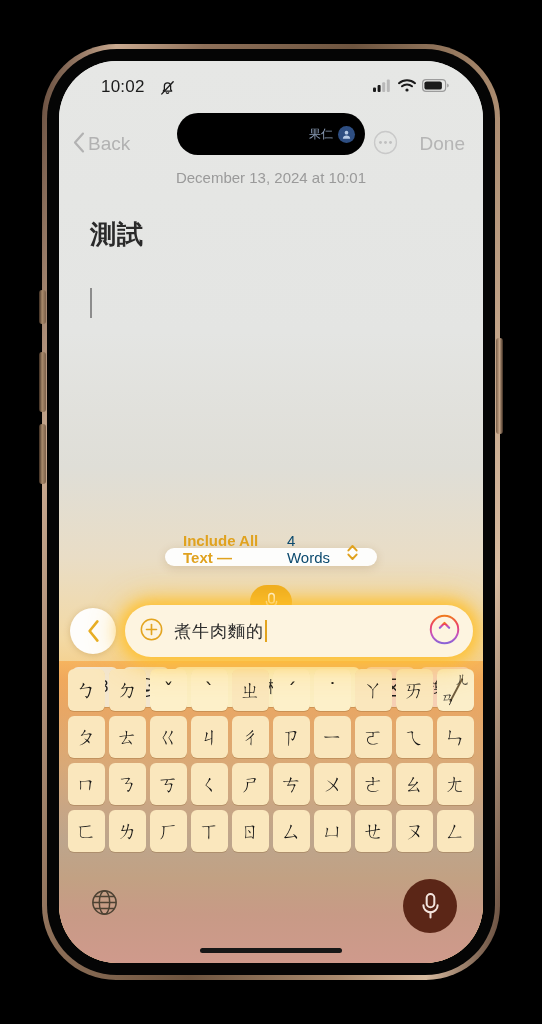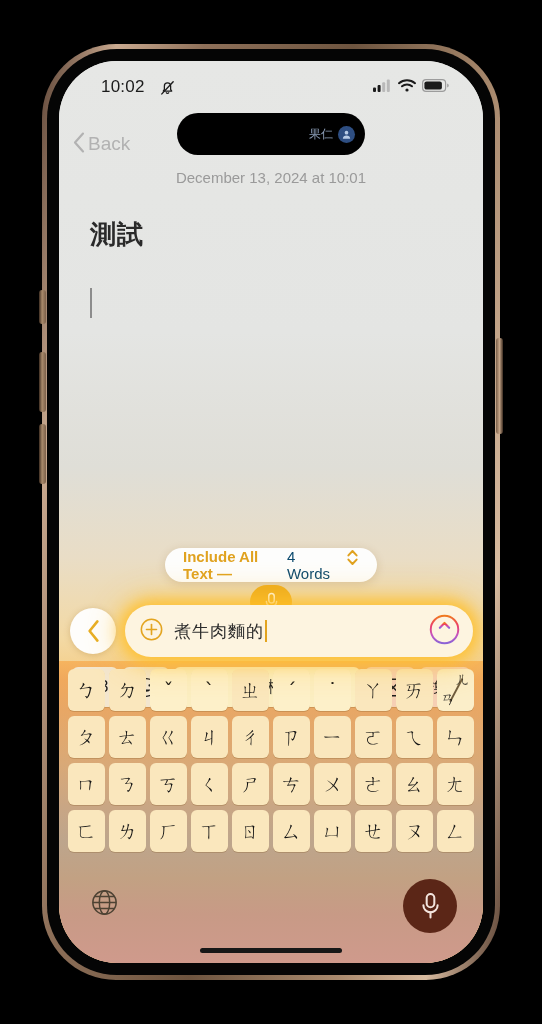--- a/index.html
+++ b/index.html
@@ -122,23 +122,23 @@
   }
   .note-caret {
     position:absolute; left:31px; top:227px;
     width:2px; height:30px; background:#8c8c8c;
     z-index:5;
   }
 
   
   .pill {
     position:absolute; left:50%; transform:translateX(-50%); top:487px;
-    height:34px; padding:0 18px;
+    height:18px; padding:0 18px;
     background:#fdfdfc; border-radius:18px;
-    display:flex; align-items:flex-start; gap:16px;
+    display:flex; align-items:flex-end; gap:16px;
     box-shadow:0 2px 10px rgba(120,80,20,.18);
     z-index:8;
   }
   .pill-strong { font-size:15px; font-weight:bold; color:#e0a21f; }
   .pill-soft   { font-size:15px; color:#0c4a6e; }
 
   
   .mic-badge {
     position:absolute; left:50%; transform:translateX(-50%); top:524px;
     width:42px; height:34px; border-radius:17px;
@@ -301,20 +301,31 @@
           </span>
           <span>
             <svg width="23" height="27" viewBox="0 0 22 27">
               <path d="M6 10.2H4.2c-.9 0-1.6.7-1.6 1.6v11.6c0 .9.7 1.6 1.6 1.6h13.6c.9 0 1.6-.7 1.6-1.6V11.8c0-.9-.7-1.6-1.6-1.6H16" fill="none" stroke="#c2c2c2" stroke-width="1.6" stroke-linecap="round"></path>
               <line x1="11" y1="2.4" x2="11" y2="16.6" stroke="#c2c2c2" stroke-width="1.6" stroke-linecap="round"></line>
               <path d="M7.4 6 11 2.4 14.6 6" fill="none" stroke="#c2c2c2" stroke-width="1.6" stroke-linecap="round" stroke-linejoin="round"></path>
             </svg>
           </span>
         </div>
 
+        <div class="nav-right">
+          <span>
+            <svg width="25" height="25" viewBox="0 0 26 26">
+              <circle cx="13" cy="13" r="11.4" fill="none" stroke="#c9c9c9" stroke-width="1.4"></circle>
+              <circle cx="7.8" cy="13" r="1.5" fill="#c0c0c0"></circle>
+              <circle cx="13" cy="13" r="1.5" fill="#c0c0c0"></circle>
+              <circle cx="18.2" cy="13" r="1.5" fill="#c0c0c0"></circle>
+            </svg>
+          </span>
+          <span class="nav-done">Done</span>
+        </div>
       </div>
 
       <div class="note-date">December 13, 2024 at 10:01</div>
       <div class="note-title">測試</div>
       <div class="note-caret"></div>
 
       <div class="pill">
         <span class="pill-strong">Include All Text —</span>
         <span class="pill-soft">4 Words</span>
         <span>

